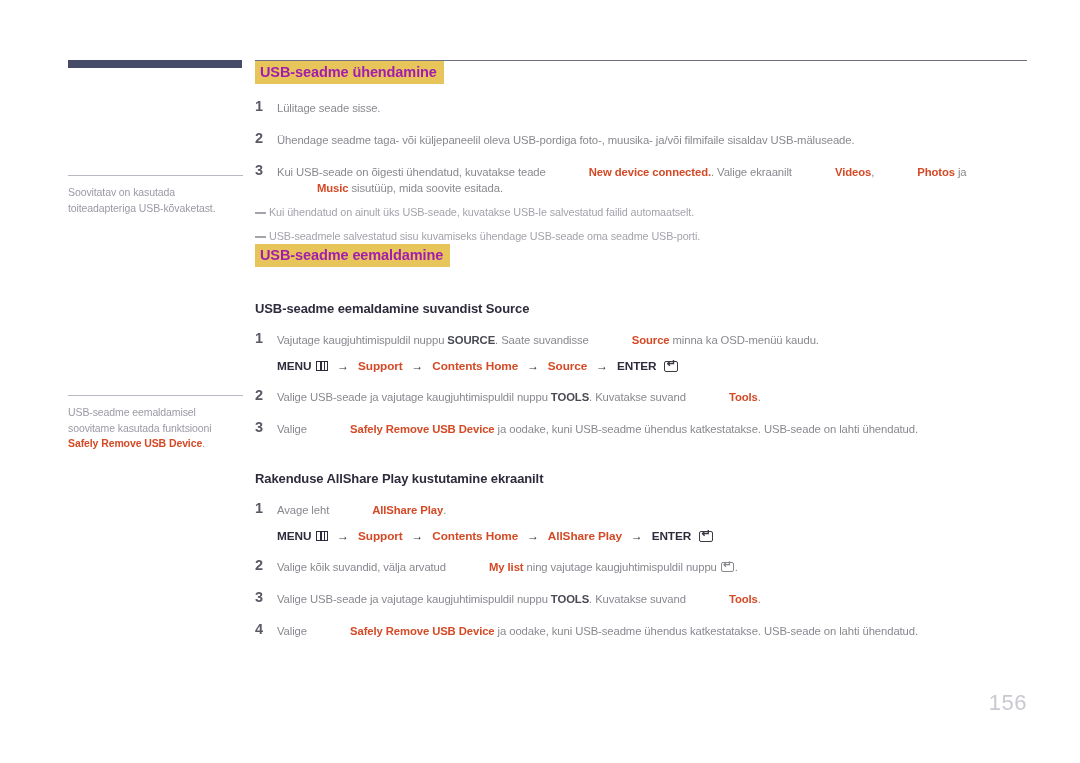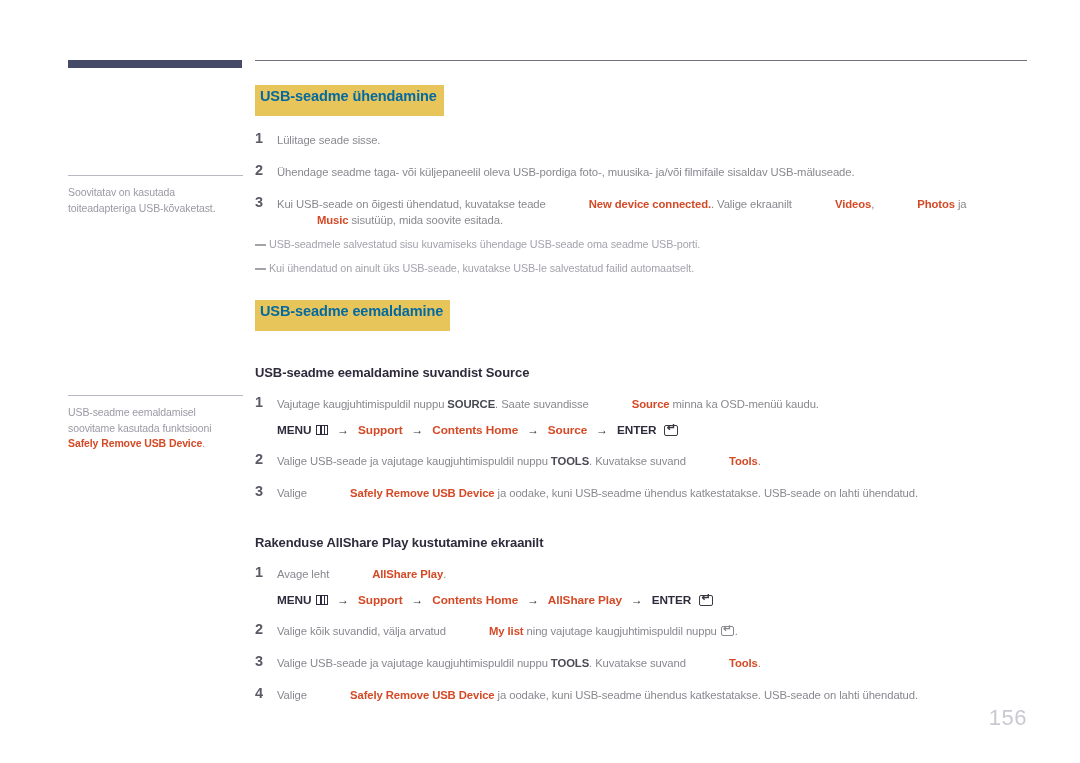--- a/index.html
+++ b/index.html
@@ -69,26 +69,25 @@
   .page-title {
     margin-top: 27px;
     font-size: 23px;
     font-weight: bold;
     color: #2f2b3d;
     letter-spacing: -0.3px;
   }
 
   .hl-heading {
     display: inline-block;
-    margin-top: 24px;
     background: #e8c55a;
-    color: #0369a1;
+    color: #a21caf;
     font-size: 14.5px;
     font-weight: bold;
-    padding: 3px 7px 12px 5px;
+    padding: 3px 7px 4px 5px;
     letter-spacing: -0.1px;
   }
 
   .sub-heading {
     font-size: 13px;
     font-weight: bold;
     color: #2f2b3d;
     margin-top: 34px;
     letter-spacing: -0.1px;
   }
@@ -227,21 +226,21 @@
     top: -3.6px;
     font-size: 10.5px;
     line-height: 11px;
     color: #88888f;
     font-weight: bold;
   }
 
   .page-number {
     position: absolute;
     right: 53px;
-    top: 705px;
+    top: 690px;
     font-size: 22px;
     color: #c9c9d2;
     letter-spacing: 0.5px;
   }
 </style>
 </head>
 <body>
 
 <div class="page">
 
@@ -275,25 +274,25 @@
             <div class="step-body">Ühendage seadme taga- või küljepaneelil oleva USB-pordiga foto-, muusika- ja/või filmifaile sisaldav USB-mäluseade.</div>
           </div>
           <div class="step">
             <div class="step-num">3</div>
             <div class="step-body"><span>Kui USB-seade on õigesti ühendatud, kuvatakse teade </span><span class="accent">New device connected.</span><span>. Valige ekraanilt </span><span class="accent">Videos</span><span>, </span><span class="accent">Photos</span><span> ja </span><span class="accent">Music</span><span> sisutüüp, mida soovite esitada.</span></div>
           </div>
         </div>
       <div>
           <div class="dash-note">
             <span class="dash"></span>
-            <span>USB-seadmele salvestatud sisu kuvamiseks ühendage USB-seade oma seadme USB-porti.</span>
+            <span>Kui ühendatud on ainult üks USB-seade, kuvatakse USB-le salvestatud failid automaatselt.</span>
           </div>
           <div class="dash-note">
             <span class="dash"></span>
-            <span>Kui ühendatud on ainult üks USB-seade, kuvatakse USB-le salvestatud failid automaatselt.</span>
+            <span>USB-seadmele salvestatud sisu kuvamiseks ühendage USB-seade oma seadme USB-porti.</span>
           </div>
         </div>
     </div>
 
     <div>
       <div class="hl-heading">USB-seadme eemaldamine</div>
 
       <div class="sub-heading">USB-seadme eemaldamine suvandist Source</div>
       <div>
           <div class="step">

